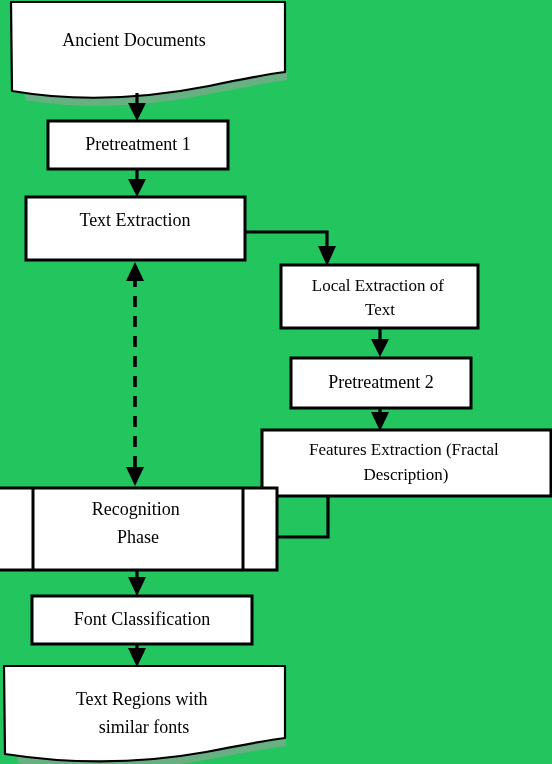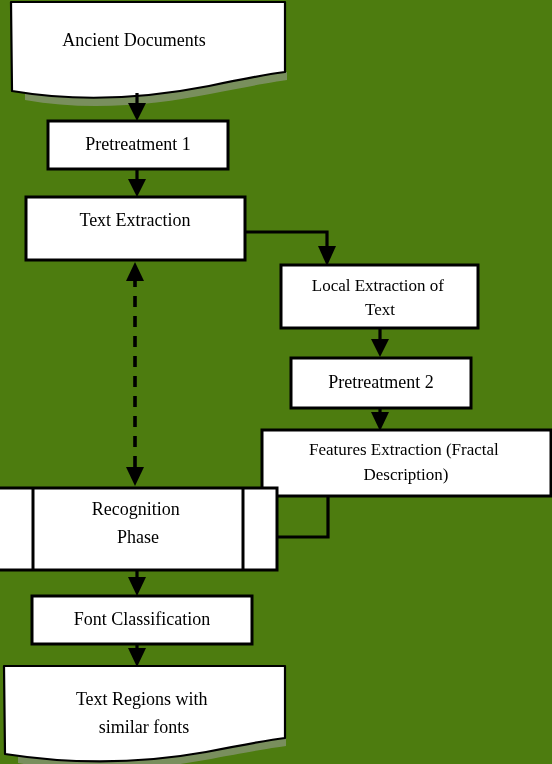--- a/index.html
+++ b/index.html
@@ -10,21 +10,21 @@
   body {
     width: 552px;
     height: 764px;
     overflow: hidden;
     font-family: "Liberation Serif", "DejaVu Serif", serif;
   }
   #flowchart-root {
     position: relative;
     width: 552px;
     height: 764px;
-    background: #4d7c0f;
+    background: #22c55e;
   }
   svg#diagram {
     display: block;
     width: 552px;
     height: 764px;
   }
   .node-shape {
     fill: #ffffff;
     stroke: #000000;
     stroke-width: 3;

